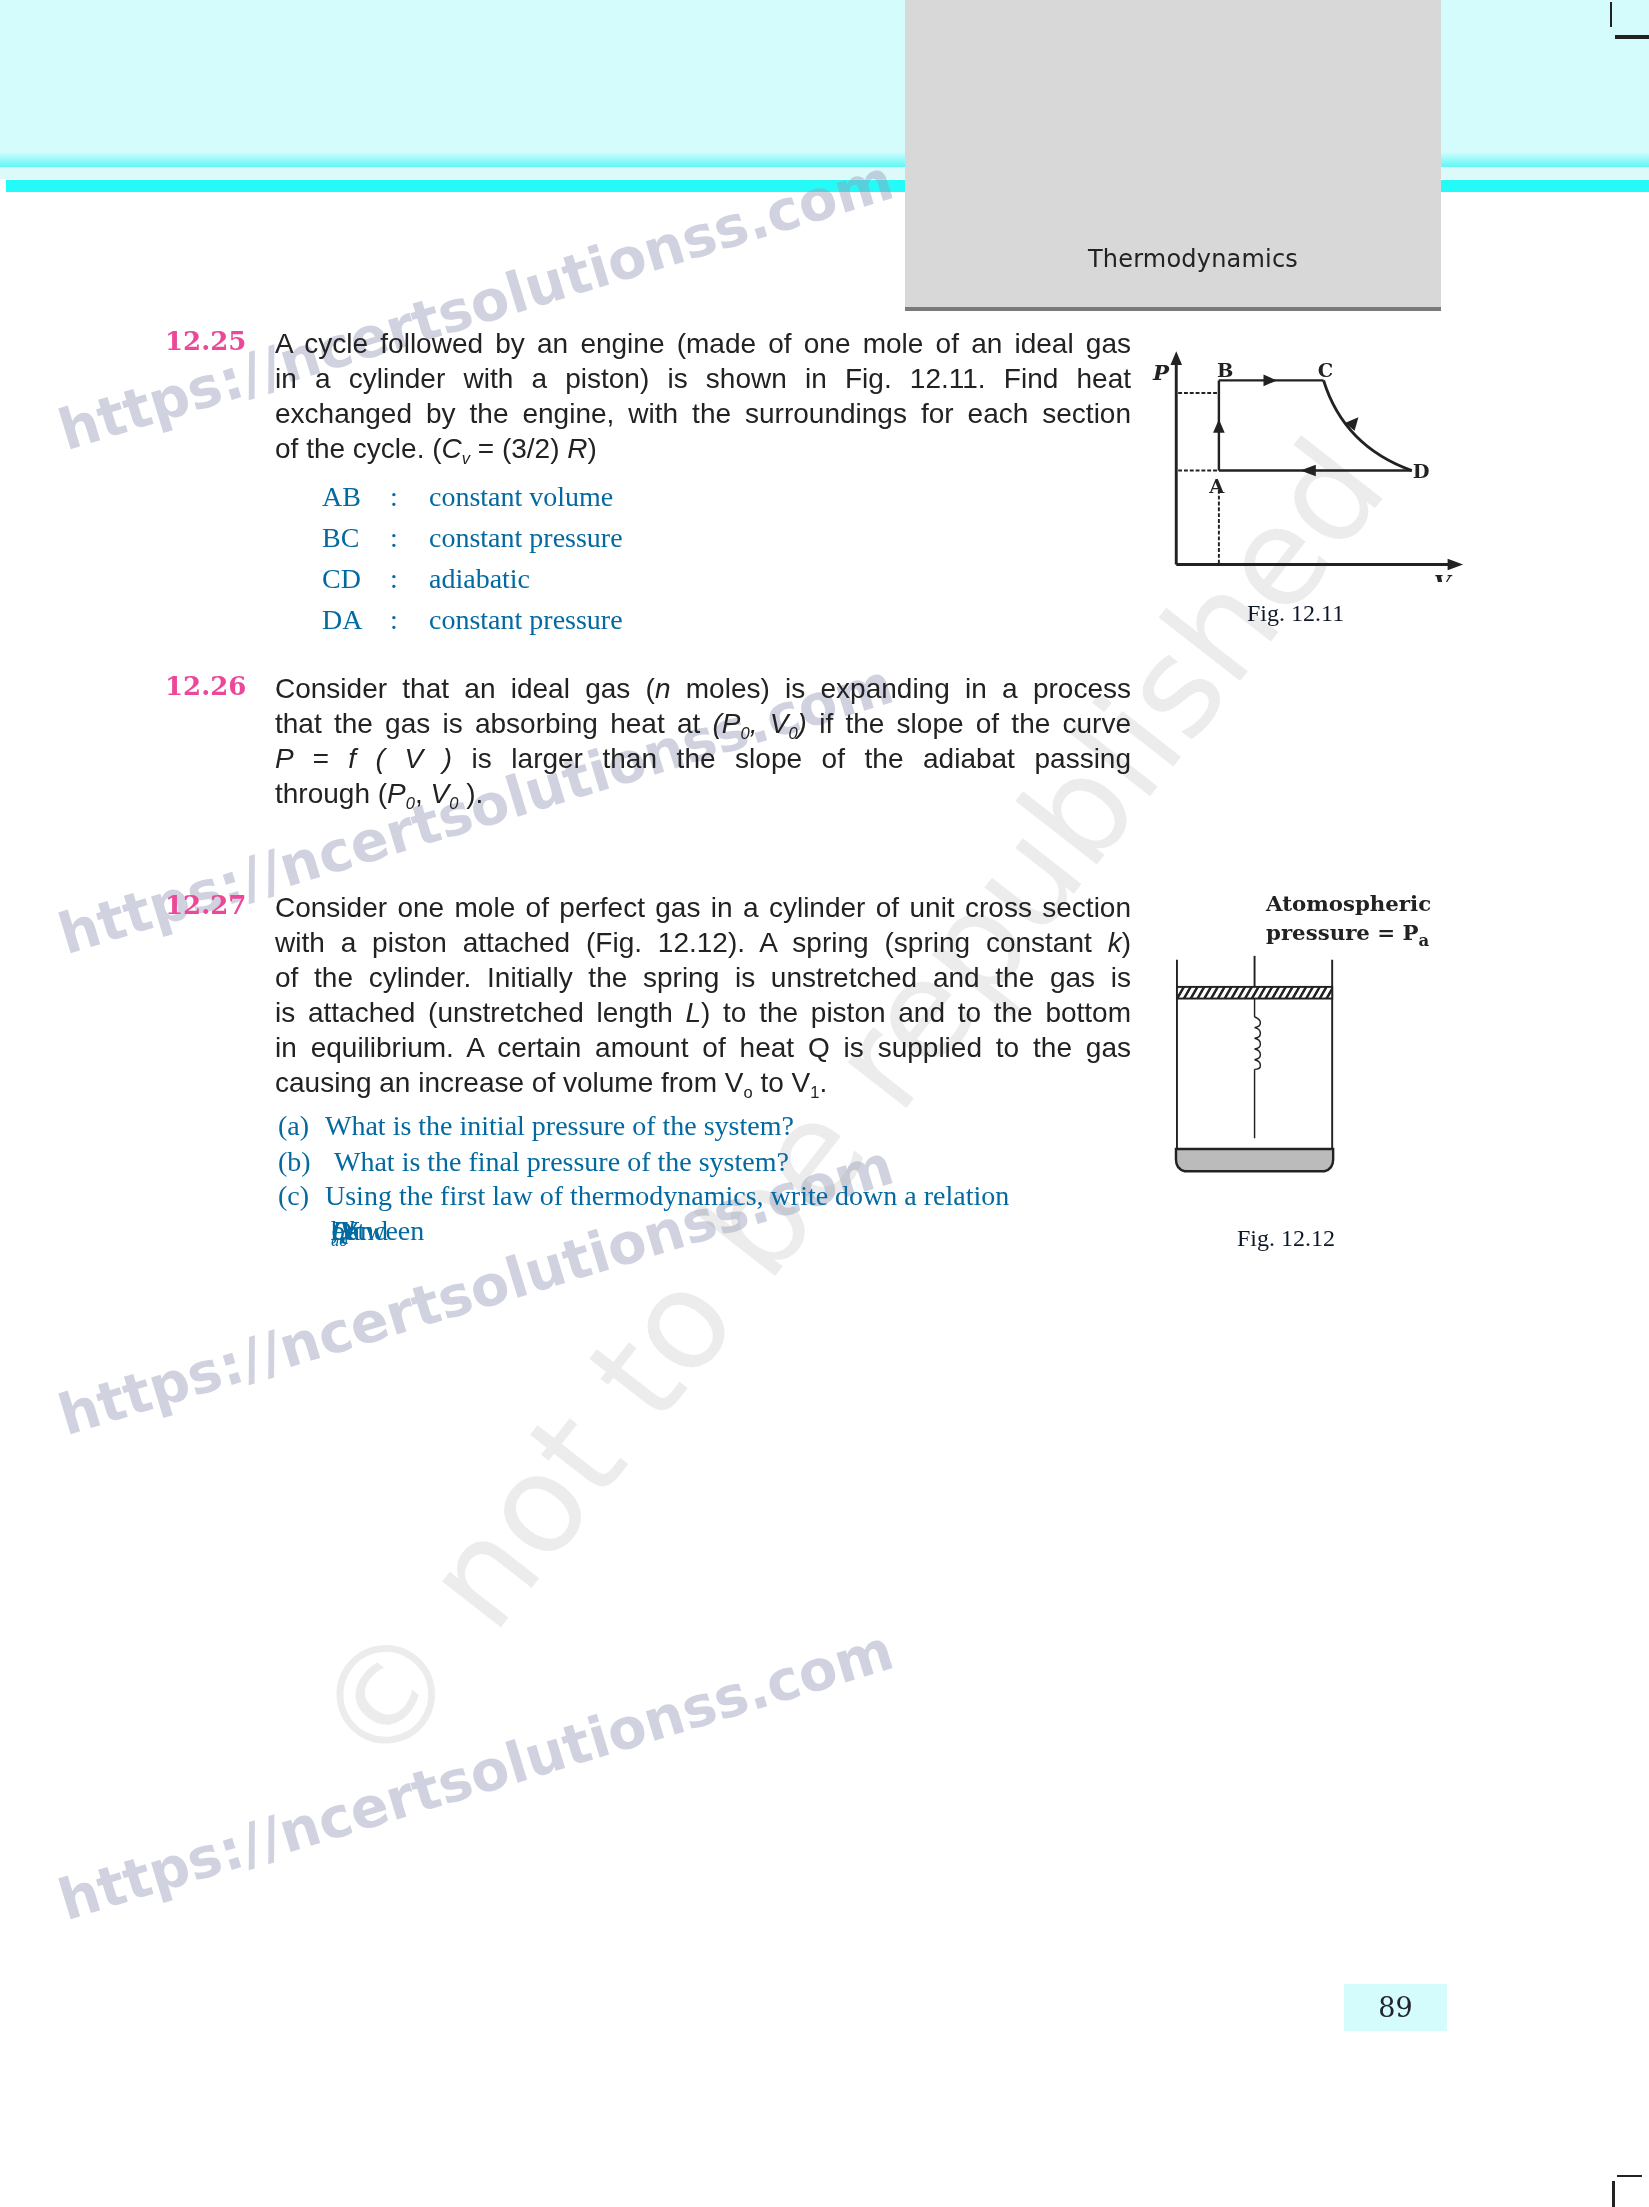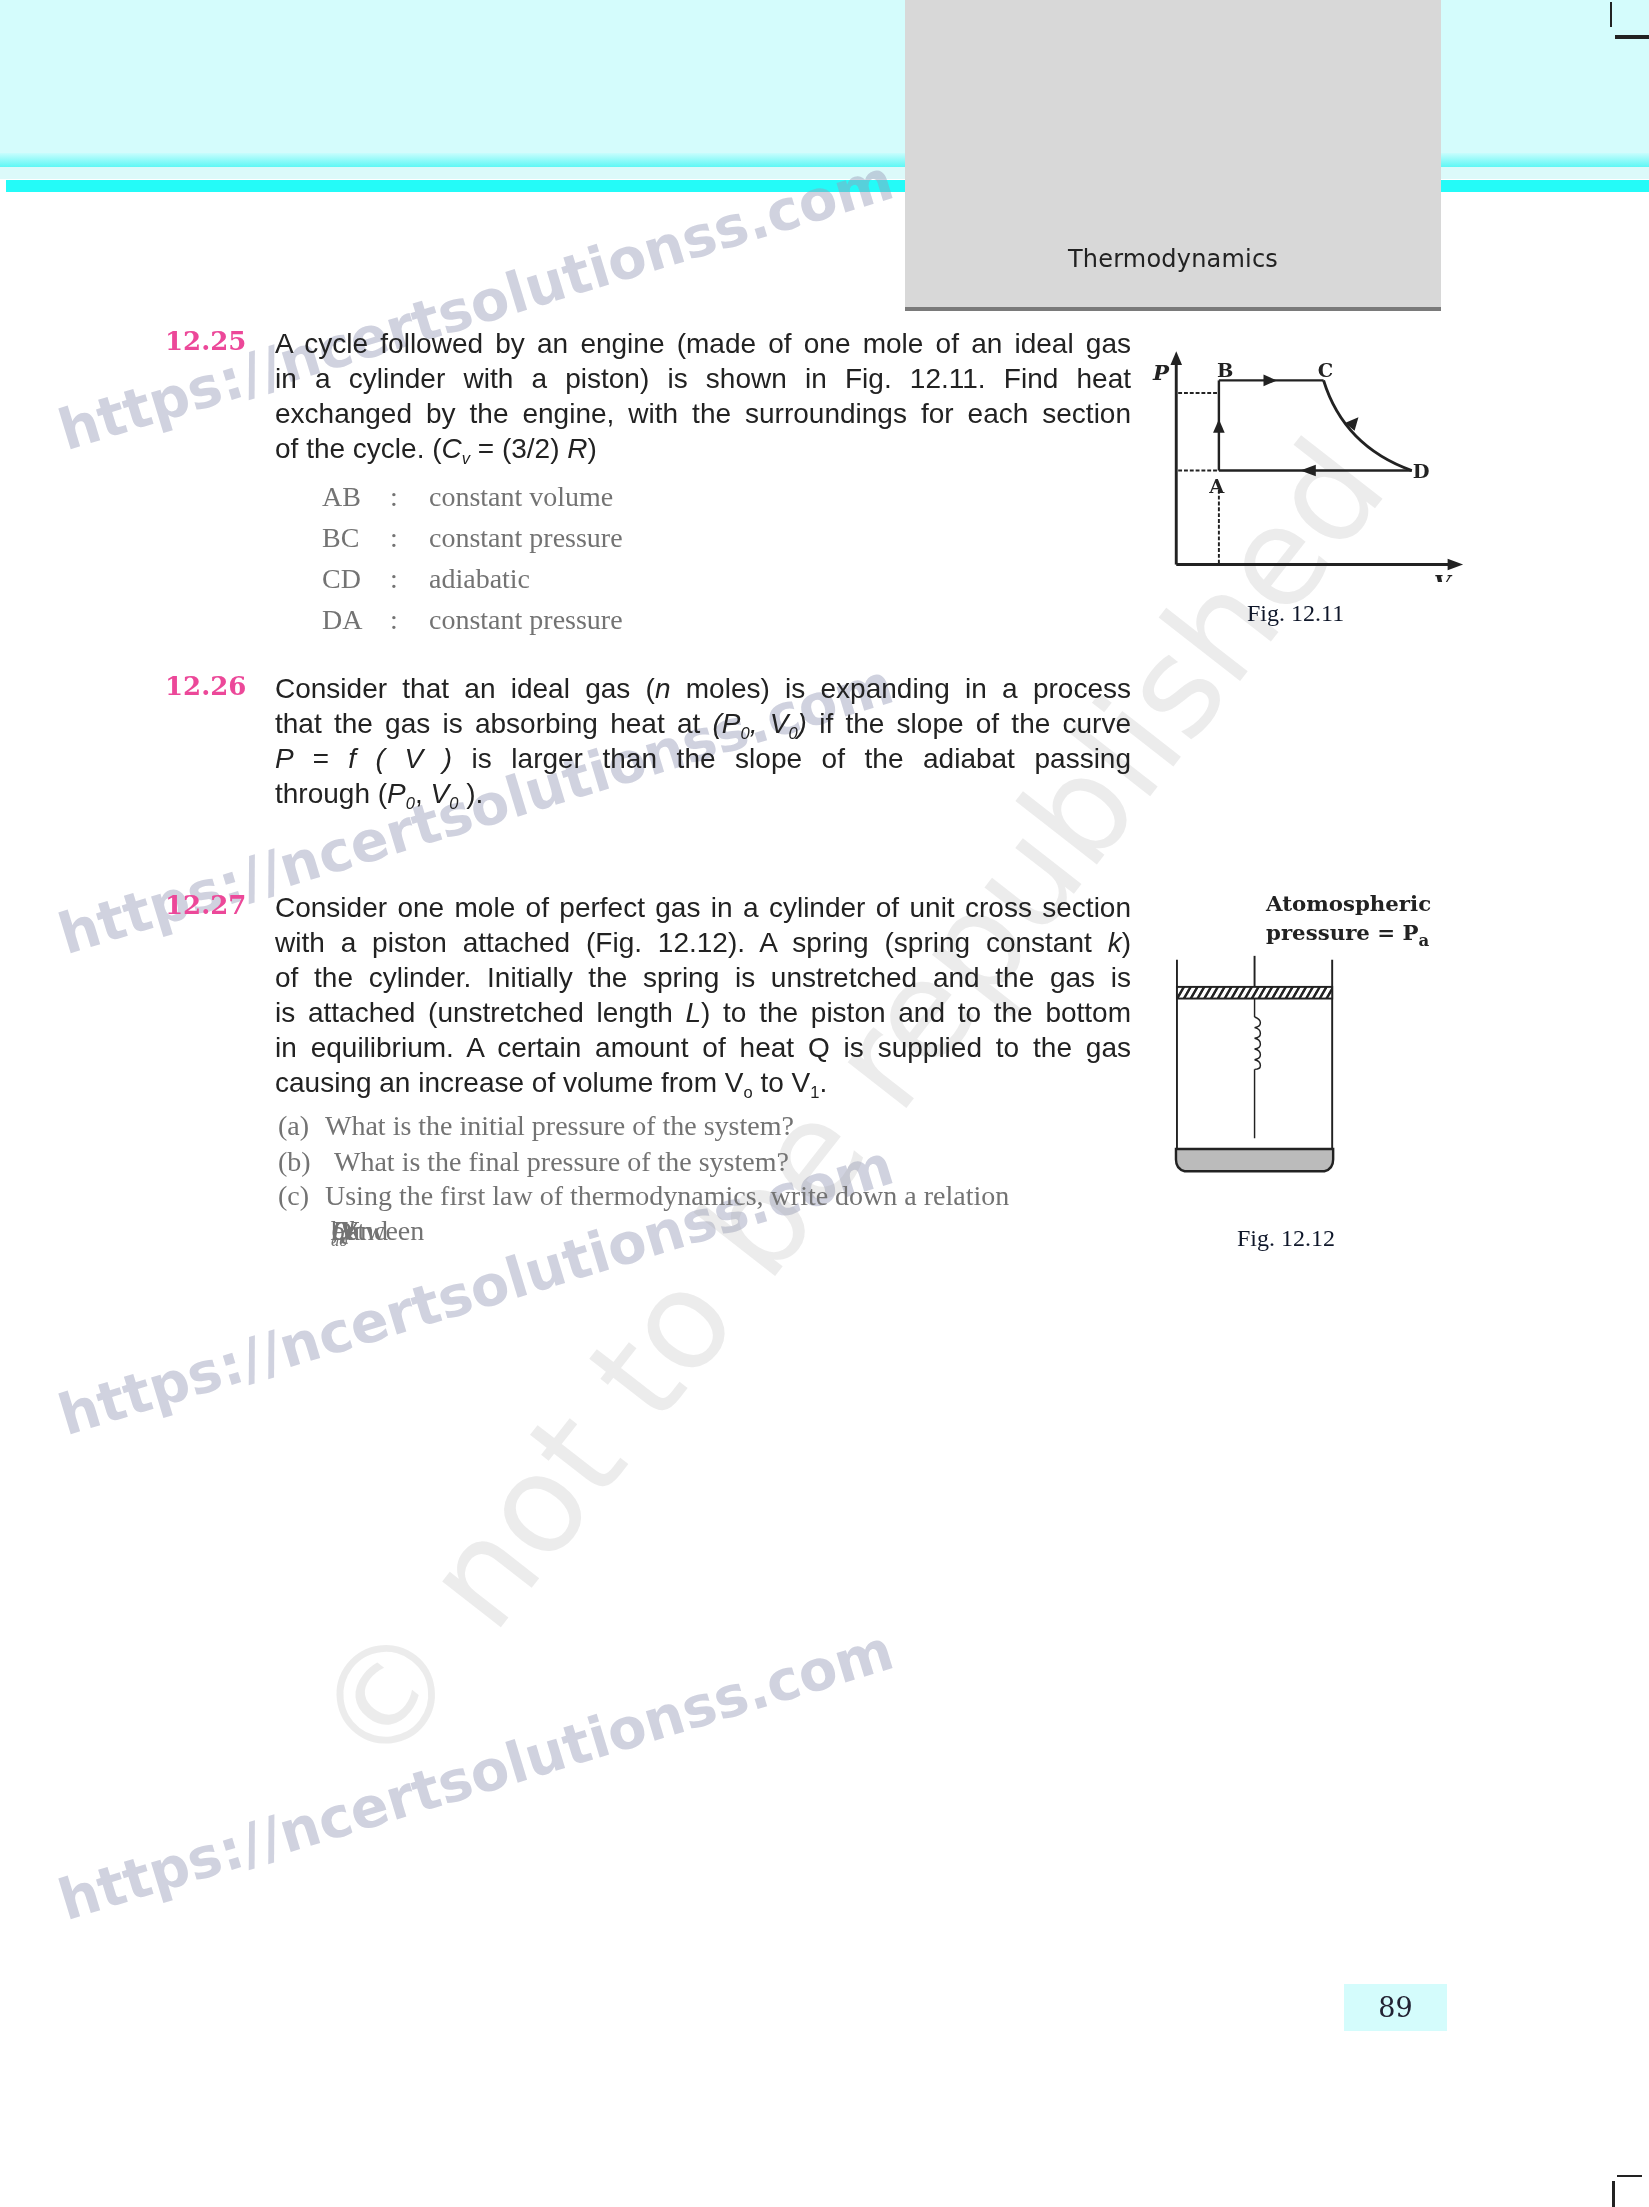--- a/index.html
+++ b/index.html
@@ -6,28 +6,28 @@
   body { width:1650px; height:2208px; position:relative; background:#ffffff; overflow:hidden;
          font-family:"DejaVu Serif", "Liberation Serif", serif; color:#1e1e1e; }
   .abs { position:absolute; }
   
   .hdr-top { left:0; top:0; width:1650px; height:155px; background:#d4fcfc; }
   .hdr-band1 { left:0; top:153px; width:1650px; height:13.6px; background:linear-gradient(#c8fdfd,#5ff7f5); }
   .hdr-band2 { left:0; top:167px; width:1650px; height:11.6px; background:#dcfafa; }
   .hdr-bar { left:5.8px; top:180px; width:1644px; height:11.6px; background:#24fbf8; }
   .hdr-box { left:905px; top:0; width:536px; height:307px; background:#d8d8d8; border-bottom:4.9px solid #7a7a7a; }
   .hdr-title { left:905px; top:245px; width:536px; text-align:center; font-family:"DejaVu Sans","Liberation Sans",sans-serif;
-               font-size:24px; color:#222; letter-spacing:0.2px; }
+               font-size:24px; color:#222; letter-spacing:0.2px;padding-left:20px; }
   .crop { background:#222; }
   
   .qnum { font-family:"DejaVu Serif",serif; font-weight:bold; font-size:26px; color:#ec4899; }
   .para { font-family:Liberation Sans, sans-serif; font-size:28px; line-height:35px; text-align:justify; text-align-last:left; color:#222; }
   .para .ln { display:block; text-align:justify; text-align-last:justify; white-space:nowrap; }
   .para .ln.last { text-align-last:left; }
-  .list-row { font-family:"Liberation Serif","DejaVu Serif",serif; font-size:28px; color:#737373; height:41px; }
+  .list-row { font-family:"Liberation Serif","DejaVu Serif",serif; font-size:28px; color:#0369a1; height:41px; }
   .list-row span { position:absolute; top:0; }
   .it { font-style:italic; }
   sub { font-size:16.5px; vertical-align:-5.8px; line-height:0; }
   .cap { font-family:"Liberation Serif","DejaVu Serif",serif; font-size:24px; color:#0f172a; }
   .wm { font-family:"DejaVu Sans","Liberation Sans",sans-serif; font-weight:bold; color:rgba(150,155,185,0.45); white-space:nowrap; transform-origin:left bottom; }
   .wm2 { font-family:"DejaVu Sans","Liberation Sans",sans-serif; color:rgba(170,170,170,0.22); white-space:nowrap; transform-origin:left bottom; }
   .pg { left:1344px; top:1984px; width:103px; height:47px; background:#d4fcfc; text-align:center; line-height:47px;
         font-family:"DejaVu Serif",serif; font-size:27px; color:#223; }
 </style>
 </head>

